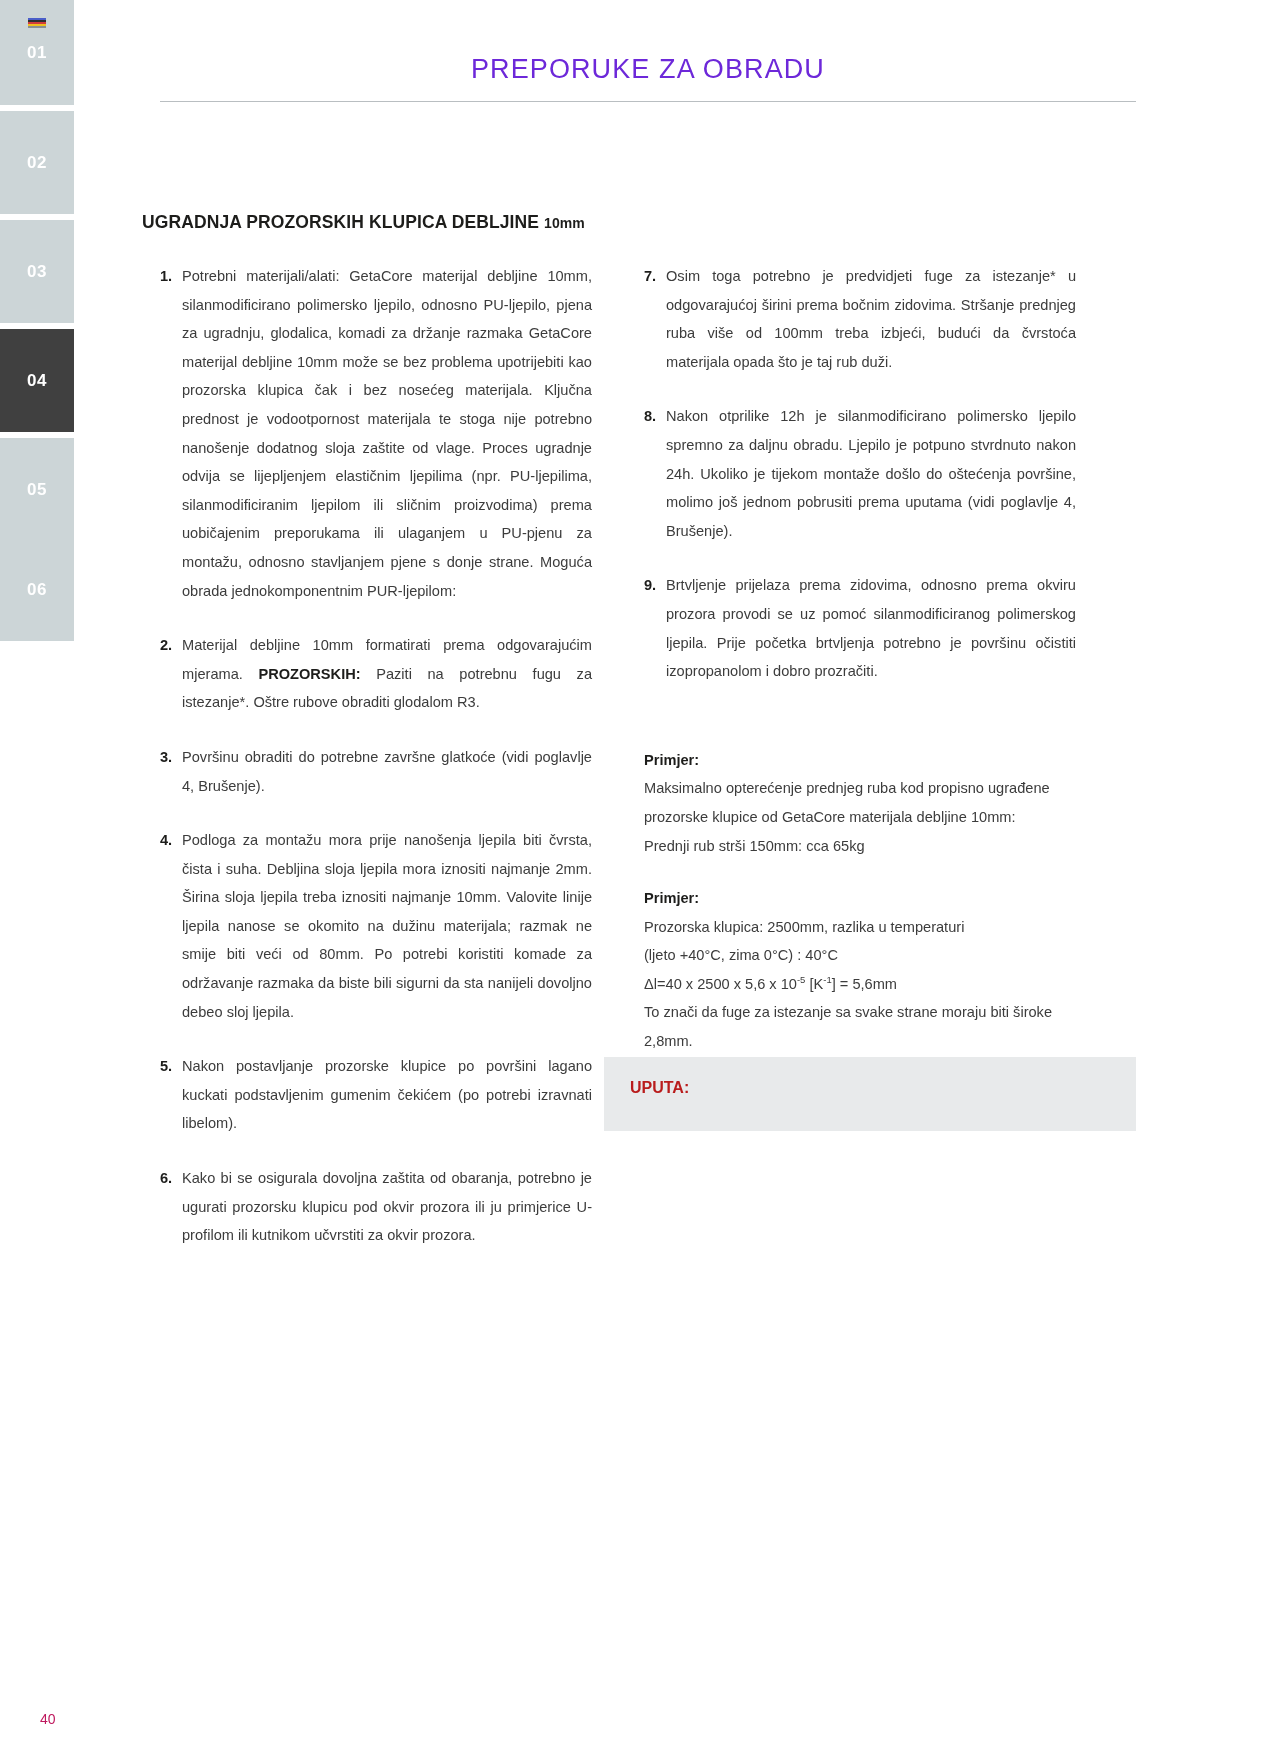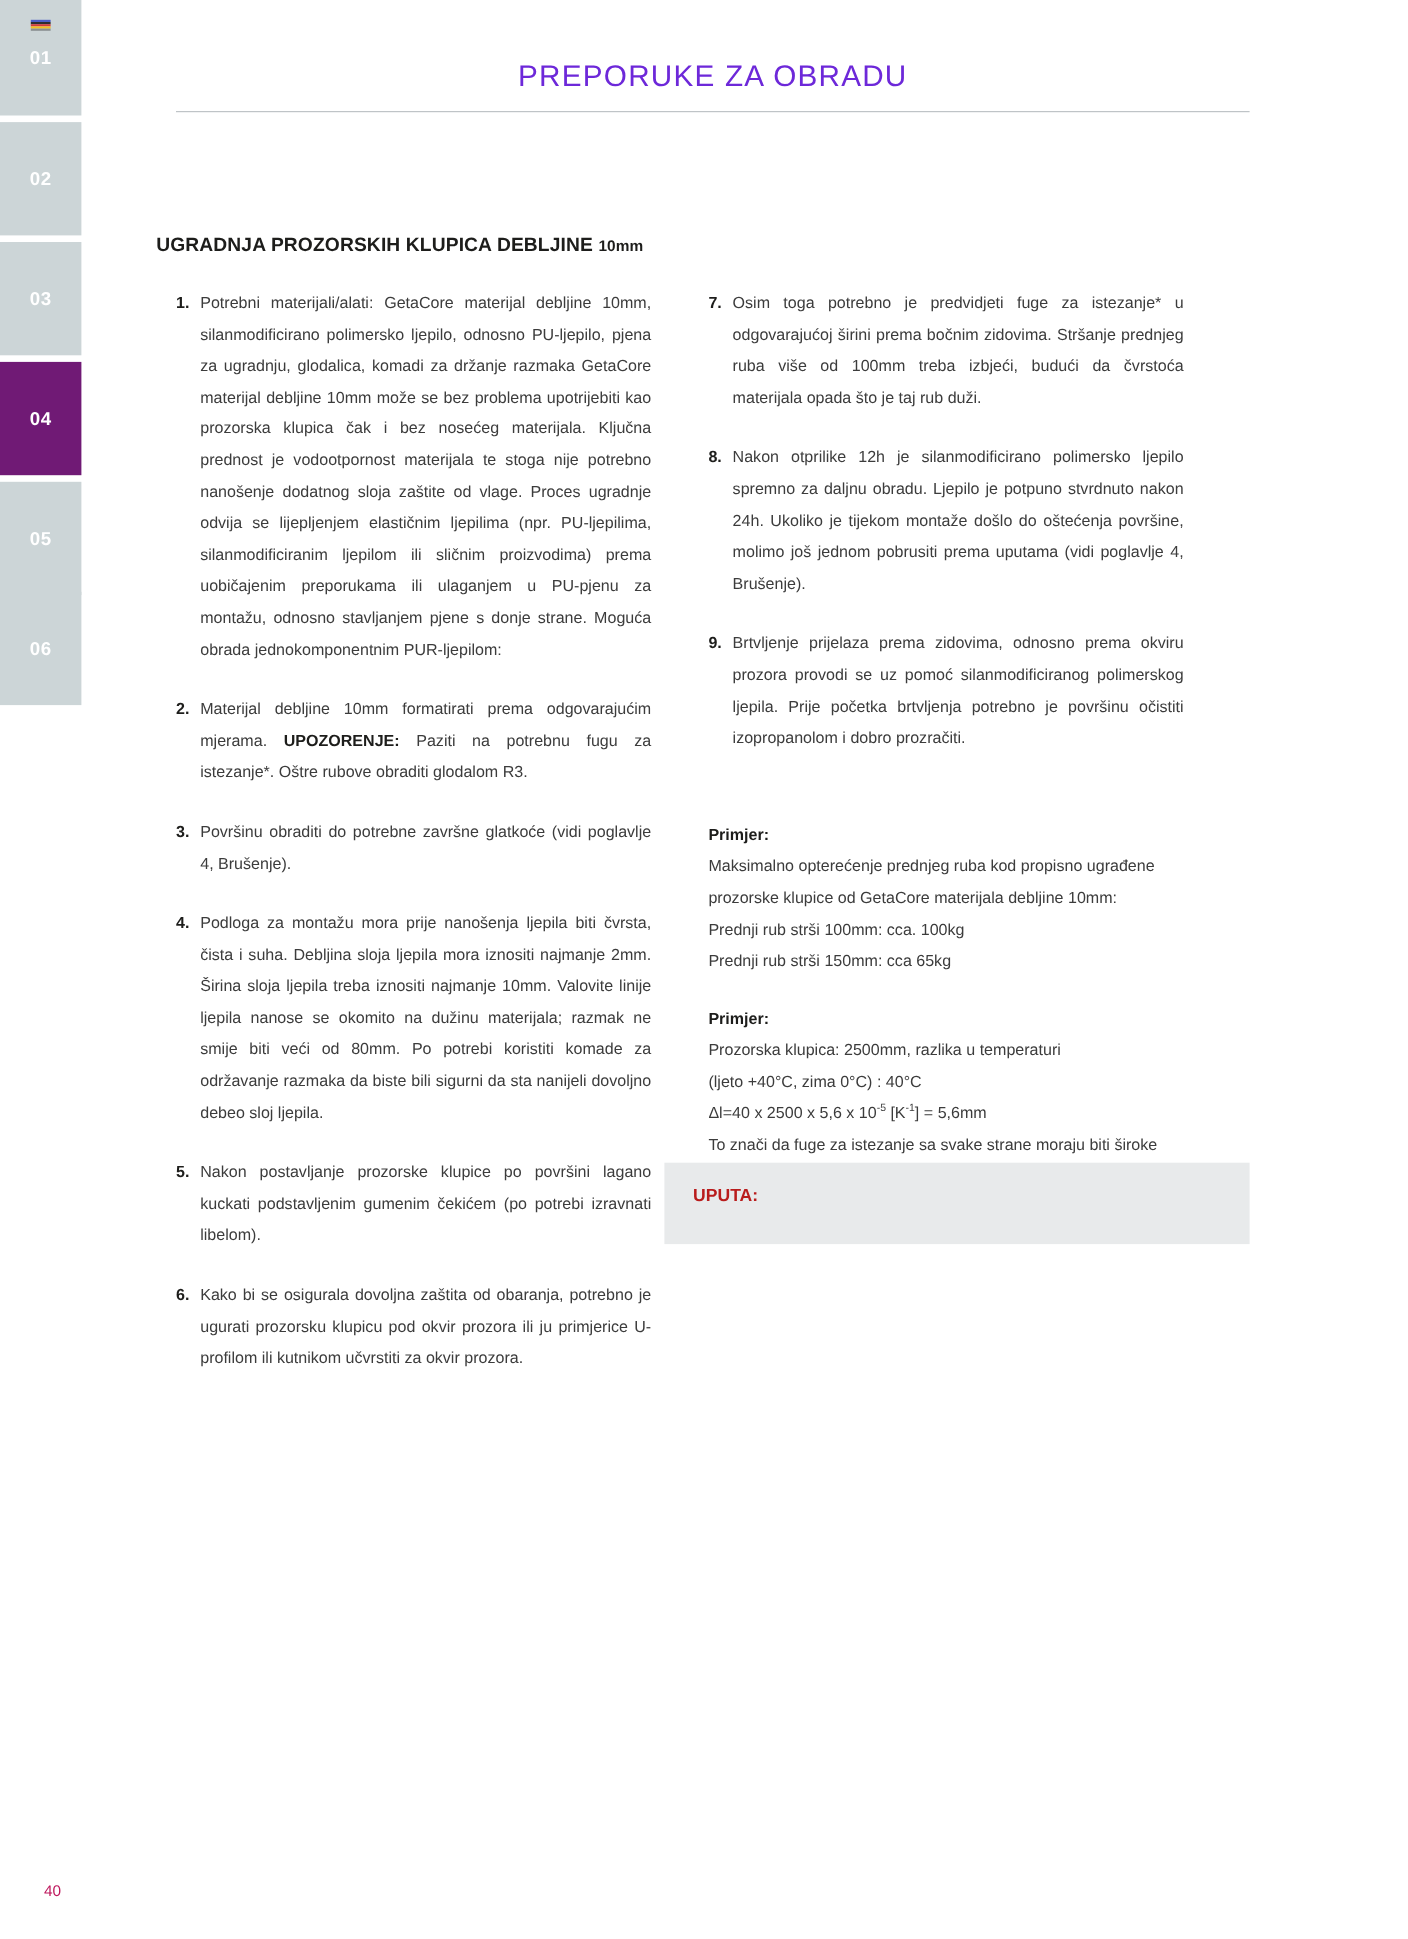--- a/index.html
+++ b/index.html
@@ -31,21 +31,21 @@
     width: 74px;
     background: #ccd5d7;
     color: #ffffff;
     font-size: 17px;
     font-weight: bold;
     letter-spacing: 0.5px;
     display: flex;
     align-items: center;
     justify-content: center;
   }
-  .tab.active { background: #701a75; }
+  .tab.active { background: #404040; }
   .tab-0 { top: 0;   height: 105px; }
   .tab-1 { top: 111px; height: 103px; }
   .tab-2 { top: 220px; height: 103px; }
   .tab-3 { top: 329px; height: 103px; }
   .tab-4 { top: 438px; height: 103px; }
   .tab-5 { top: 538px; height: 103px; justify-content: center; }
 
   
   #flag-mark {
     position: absolute;
@@ -212,21 +212,21 @@
 
   <div class="col">
 
     <div class="num-item">
       <span class="num">1.</span>
       <span class="txt">Potrebni materijali/alati: GetaCore materijal debljine 10mm, silanmodificirano polimersko ljepilo, odnosno PU-ljepilo, pjena za ugradnju, glodalica, komadi za držanje razmaka GetaCore materijal debljine 10mm može se bez problema upotrijebiti kao prozorska klupica čak i bez nosećeg materijala. Ključna prednost je vodootpornost materijala te stoga nije potrebno nanošenje dodatnog sloja zaštite od vlage. Proces ugradnje odvija se lijepljenjem elastičnim ljepilima (npr. PU-ljepilima, silanmodificiranim ljepilom ili sličnim proizvodima) prema uobičajenim preporukama ili ulaganjem u PU-pjenu za montažu, odnosno stavljanjem pjene s donje strane. Moguća obrada jednokomponentnim PUR-ljepilom:</span>
     </div>
 
     <div class="num-item">
       <span class="num">2.</span>
-      <span class="txt"><span>Materijal debljine 10mm formatirati prema odgovarajućim mjerama. </span><b>UPOZORENJE:</b><span> Paziti na potrebnu fugu za istezanje*. Oštre rubove obraditi glodalom R3.</span></span>
+      <span class="txt"><span>Materijal debljine 10mm formatirati prema odgovarajućim mjerama. </span><b>PROZORSKIH:</b><span> Paziti na potrebnu fugu za istezanje*. Oštre rubove obraditi glodalom R3.</span></span>
     </div>
 
     <div class="num-item">
       <span class="num">3.</span>
       <span class="txt">Površinu obraditi do potrebne završne glatkoće (vidi poglavlje 4, Brušenje).</span>
     </div>
 
     <div class="num-item">
       <span class="num">4.</span>
       <span class="txt">Podloga za montažu mora prije nanošenja ljepila biti čvrsta, čista i suha. Debljina sloja ljepila mora iznositi najmanje 2mm. Širina sloja ljepila treba iznositi najmanje 10mm. Valovite linije ljepila nanose se okomito na dužinu materijala; razmak ne smije biti veći od 80mm. Po potrebi koristiti komade za održavanje razmaka da biste bili sigurni da sta nanijeli dovoljno debeo sloj ljepila.</span>
@@ -259,21 +259,20 @@
     <div class="num-item">
       <span class="num">9.</span>
       <span class="txt">Brtvljenje prijelaza prema zidovima, odnosno prema okviru prozora provodi se uz pomoć silanmodificiranog polimerskog ljepila. Prije početka brtvljenja potrebno je površinu očistiti izopropanolom i dobro prozračiti.</span>
     </div>
 
     <div class="spacer-lg"></div>
 
     <div class="primjer-block">
       <div class="p-head">Primjer:</div>
       <div>Maksimalno opterećenje prednjeg ruba kod propisno ugrađene prozorske klupice od GetaCore materijala debljine 10mm:</div>
-      <div>Prednji rub strši 100mm: cca. 100kg</div>
       <div>Prednji rub strši 150mm: cca 65kg</div>
     </div>
 
     <div class="spacer-md"></div>
 
     <div class="primjer-block">
       <div class="p-head">Primjer:</div>
       <div>Prozorska klupica: 2500mm, razlika u temperaturi</div>
       <div>(ljeto +40°C, zima 0°C) : 40°C</div>
       <div><span>Δl=40 x 2500 x 5,6 x 10</span><sup>-5</sup><span> [K</span><sup>-1</sup><span>] = 5,6mm</span></div>

